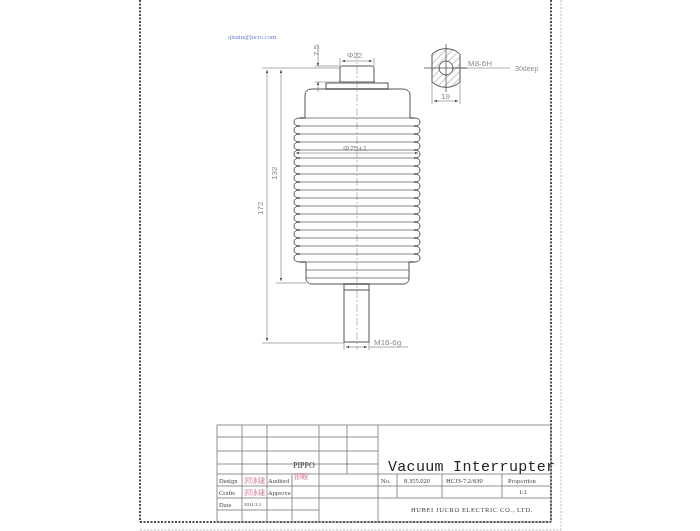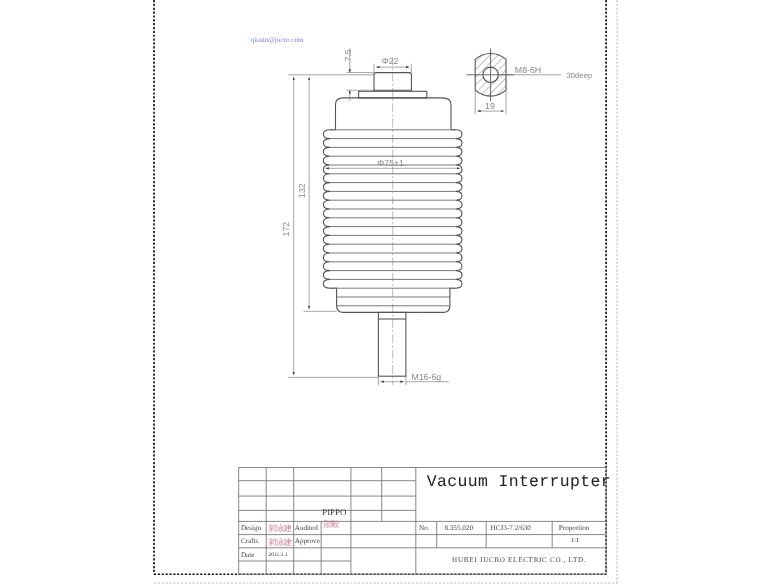--- a/index.html
+++ b/index.html
@@ -199,21 +199,21 @@
     <line x1="397" y1="474" x2="397" y2="498"></line>
     <line x1="442" y1="474" x2="442" y2="498"></line>
     <line x1="502" y1="474" x2="502" y2="498"></line>
     <line x1="378" y1="498" x2="551" y2="498"></line>
   </g>
 </svg>
 </div>
 
 <div class="email">qisuin@jucro.com</div>
 
-<div class="tb tb-title" style="left:388px; top:430px;">Vacuum Interrupter</div>
+<div class="tb tb-title" style="left:388px; top:459px;">Vacuum Interrupter</div>
 
 <div class="tb tb-lbl" style="left:219px; top:477px;">Design</div>
 <div class="tb tb-pink" style="left:244px; top:476px;">郭泳建</div>
 <div class="tb tb-lbl" style="left:268px; top:477px;">Audited</div>
 <div class="tb tb-pink" style="left:294px; top:472px;">邵毅</div>
 
 <div class="tb tb-lbl" style="left:219px; top:489px;">Crafts</div>
 <div class="tb tb-pink" style="left:244px; top:488px;">郭泳建</div>
 <div class="tb tb-lbl" style="left:268px; top:489px;">Approve</div>
 <div class="tb" style="left:293px; top:461px; font-size:8px;">PIPPO</div>

